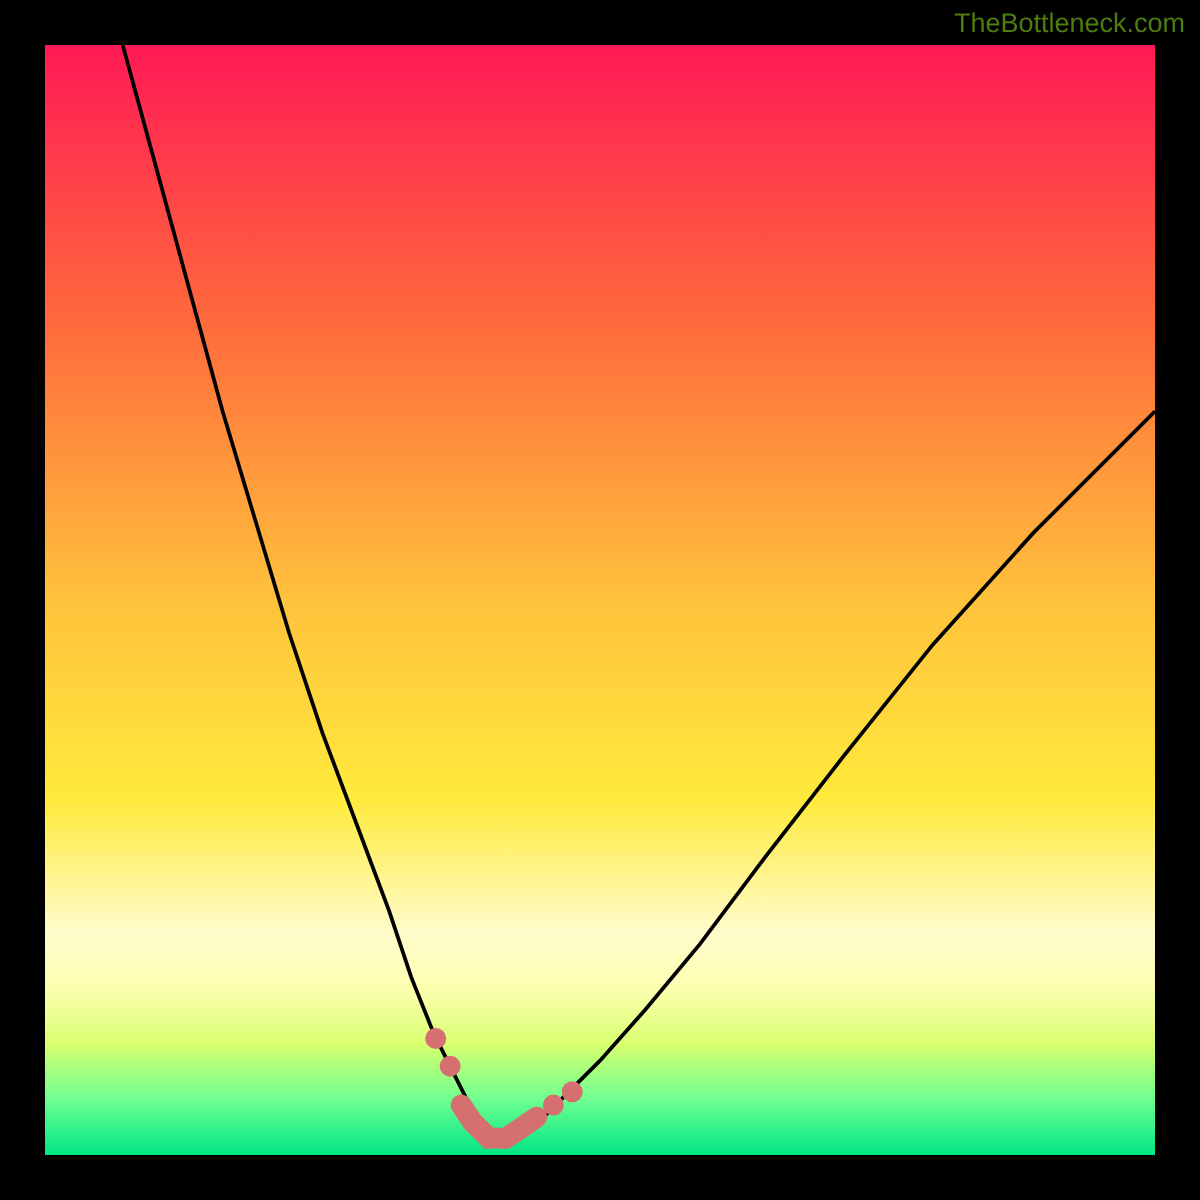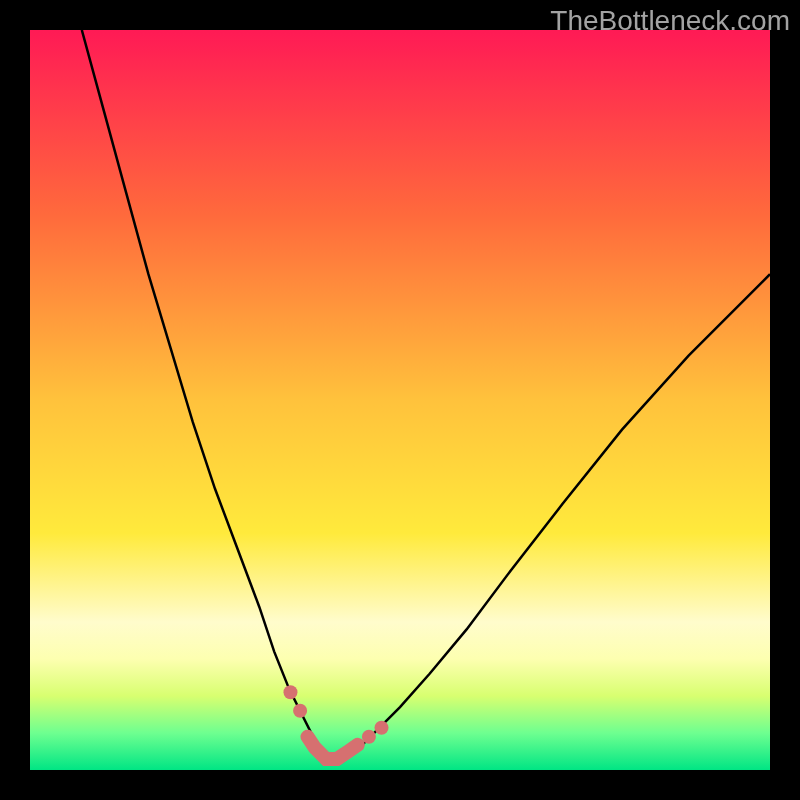--- a/index.html
+++ b/index.html
@@ -12,23 +12,23 @@
     }
     .container {
       position: relative;
       width: 800px;
       height: 800px;
     }
     .watermark {
       position: absolute;
       top: 5px;
       right: 10px;
-      color: #a3a3a3;
+      color: #4d7c0f;
       font-family: Arial, sans-serif;
-      font-size: 28px;
+      font-size: 18px;
       font-weight: 400;
       z-index: 10;
     }
     .chart-area {
       position: absolute;
       left: 30px;
       top: 30px;
       width: 740px;
       height: 740px;
       overflow: visible;

